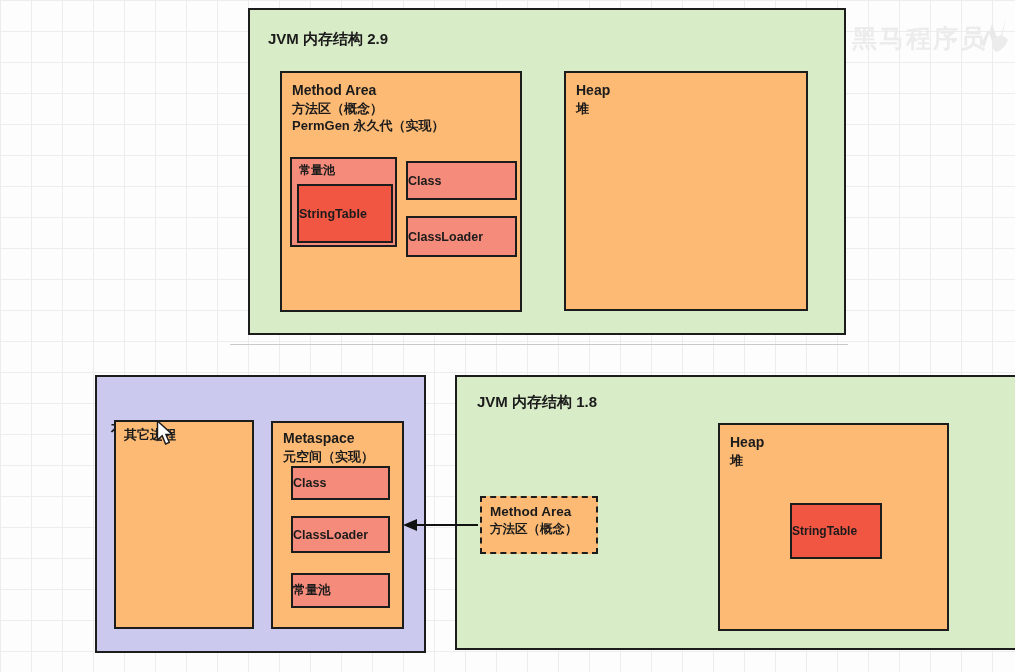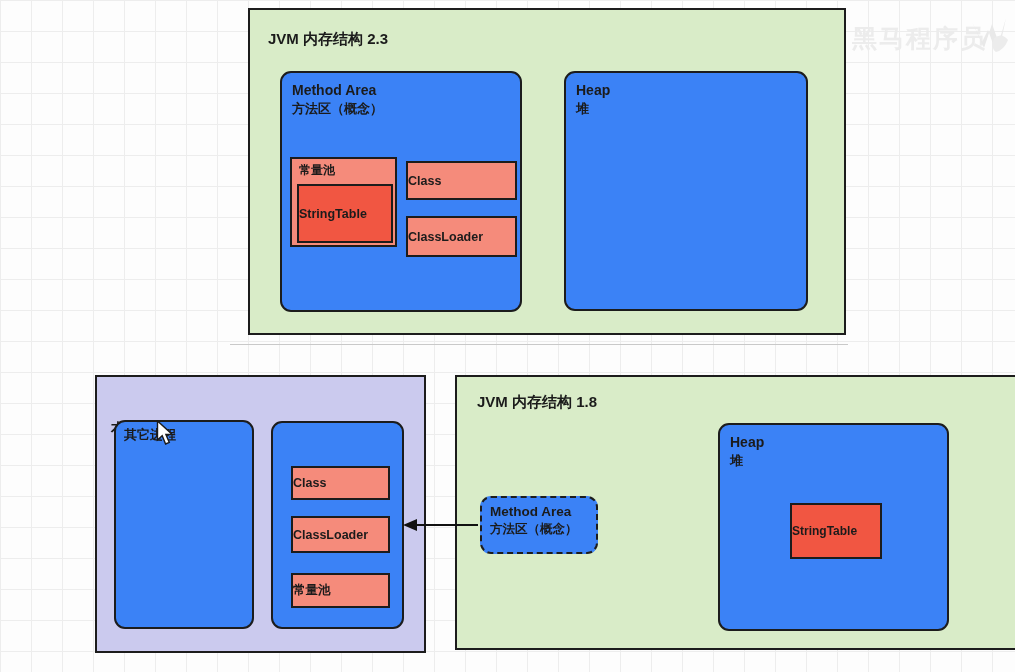--- a/index.html
+++ b/index.html
@@ -8,21 +8,21 @@
     position:relative;width:1015px;height:672px;overflow:hidden;
     background-color:#fdfdfd;
     background-image:
       linear-gradient(#ededed 1px, transparent 1px),
       linear-gradient(90deg,#ededed 1px, transparent 1px);
     background-size:31px 31px;
     color:#1b1b1b;
   }
   .box{position:absolute;box-sizing:border-box;border:2px solid #1c1c1c;}
   .green{background:#d9ecc8;}
-  .yellow{background:#3b82f6;border-radius:11px;}
+  .yellow{background:#fdba74;}
   .purple{background:#cbcaee;}
   .salmon{background:#f58b7b;}
   .red{background:#f15642;}
   .title{position:absolute;font-weight:bold;font-size:15px;}
   .hdr{padding:8px 10px;font-weight:bold;font-size:13px;line-height:1.35;}
   .hdr .en{font-size:14px;}
   .cell{display:flex;align-items:center;justify-content:flex-start;
         font-weight:bold;font-size:12.5px;text-align:center;}
   .lbl{padding:3px 7px;font-weight:bold;font-size:12px;}
   .dashed{border-style:dashed;}
@@ -45,26 +45,27 @@
 
   <div class="wm-top">黑马程序员</div>
   <svg class="wm-logo" width="48" height="56" viewBox="0 0 48 56">
     <path d="M6 14 L16 34 L22 22 L30 44 L40 10 L34 38 L26 16 L18 40 Z" fill="#e9e9e9"></path>
     <path d="M28 30 q8 -6 14 2 q-4 10 -12 12 q-6 -4 -2 -14" fill="#ececec"></path>
   </svg>
 
   <div class="hline"></div>
 
   <div class="box green" style="left:248px;top:8px;width:598px;height:327px;">
-    <div class="title" style="left:18px;top:20px;">JVM 内存结构 2.3</div>
+    <div class="title" style="left:18px;top:20px;">JVM 内存结构 2.9</div>
 
     <div class="box yellow" style="left:30px;top:61px;width:242px;height:241px;">
       <div class="hdr">
         <div class="en">Method Area</div>
         <div>方法区（概念）</div>
+        <div>PermGen 永久代（实现）</div>
       </div>
 
       <div class="box salmon" style="left:8px;top:84px;width:107px;height:90px;">
         <div class="lbl">常量池</div>
         <div class="box red cell" style="left:5px;top:25px;width:96px;height:59px;">
           <span>StringTable</span>
         </div>
       </div>
 
       <div class="box salmon cell" style="left:124px;top:88px;width:111px;height:39px;">
@@ -84,20 +85,24 @@
   </div>
 
   <div class="box purple" style="left:95px;top:375px;width:331px;height:278px;">
     <div class="title" style="left:14px;top:12px;font-size:14px;margin-top:31px;">本地内存</div>
 
     <div class="box yellow" style="left:17px;top:43px;width:140px;height:209px;">
       <div class="lbl" style="font-size:13px;padding:4px 8px;">其它进程</div>
     </div>
 
     <div class="box yellow" style="left:174px;top:44px;width:133px;height:208px;">
+      <div class="hdr" style="padding:6px 10px;">
+        <div class="en">Metaspace</div>
+        <div>元空间（实现）</div>
+      </div>
       <div class="box salmon cell" style="left:18px;top:43px;width:99px;height:34px;">
         <span>Class</span>
       </div>
       <div class="box salmon cell" style="left:18px;top:93px;width:99px;height:37px;">
         <span>ClassLoader</span>
       </div>
       <div class="box salmon cell" style="left:18px;top:150px;width:99px;height:35px;">
         <span>常量池</span>
       </div>
     </div>

